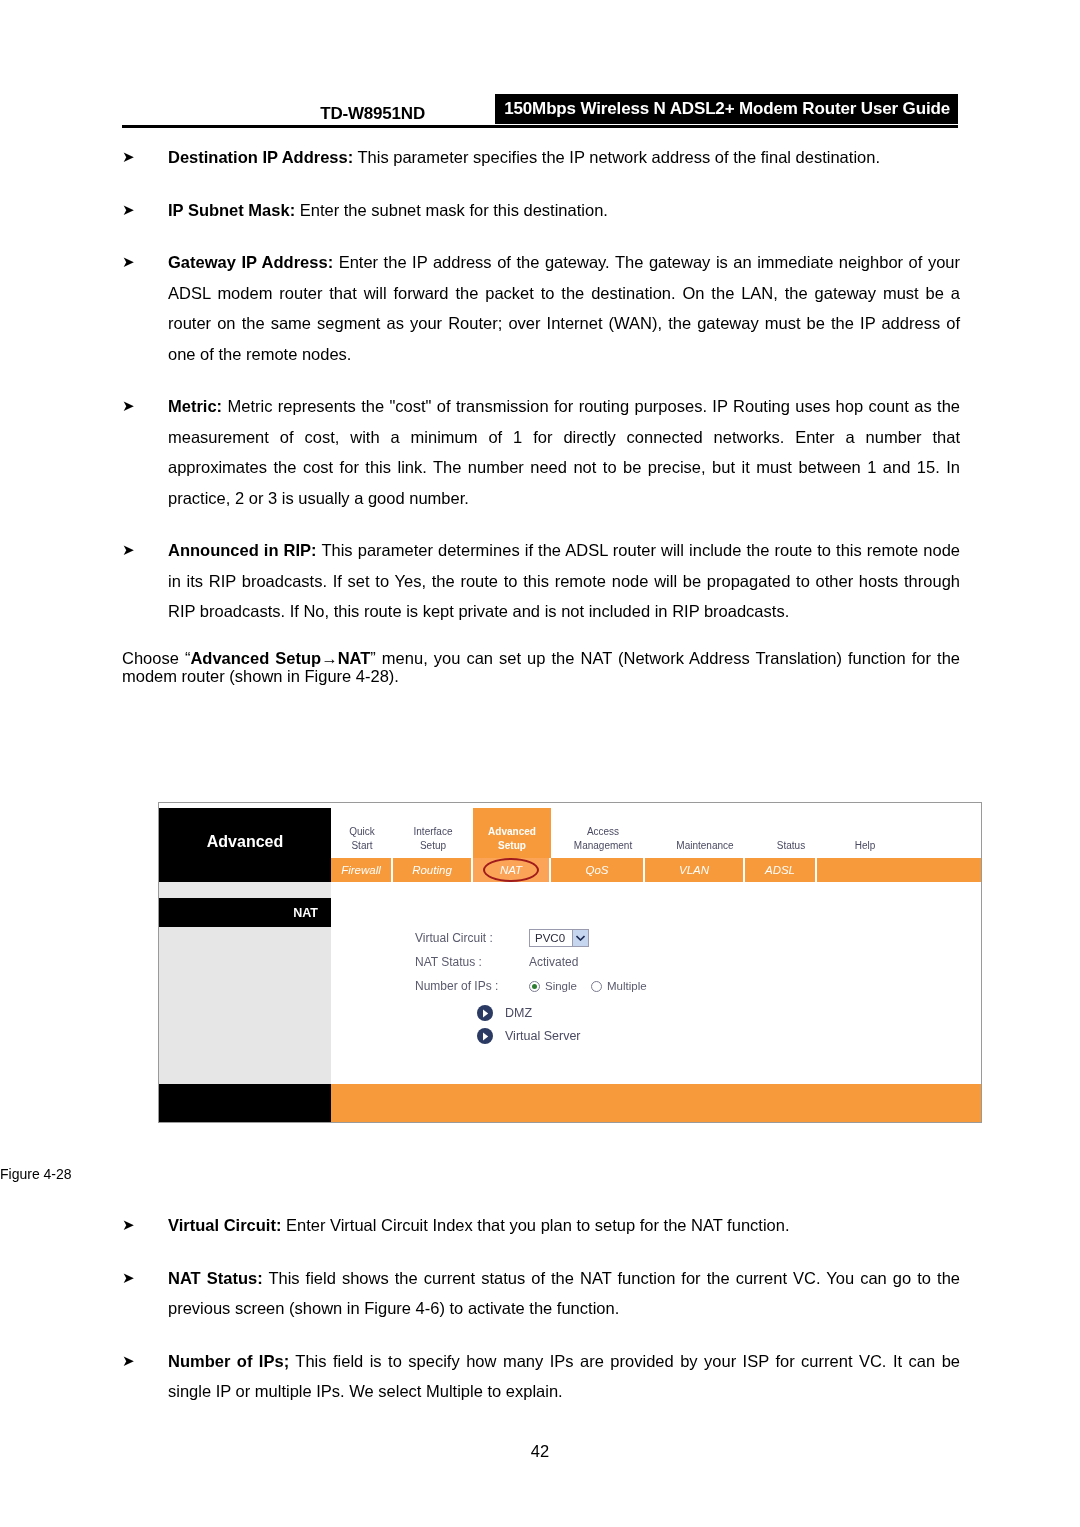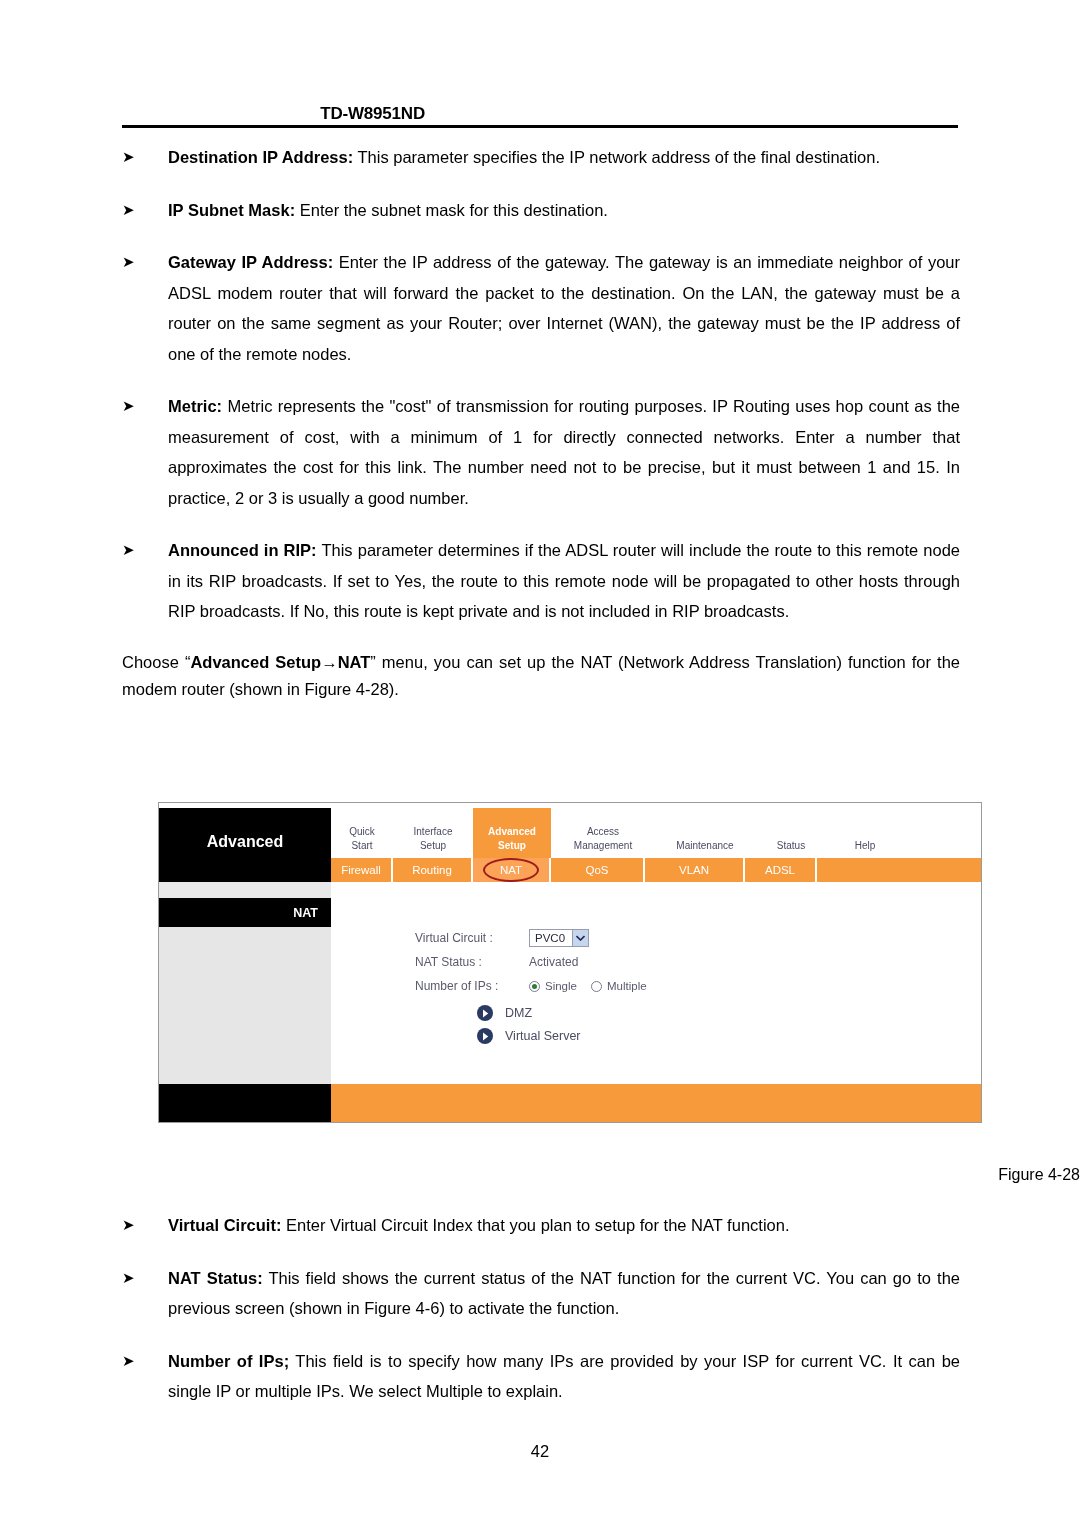--- a/index.html
+++ b/index.html
@@ -97,21 +97,21 @@
   .sec-head {
     font-size: 21px;
     font-weight: bold;
     margin: 30px 0 22px 0;
     letter-spacing: -0.2px;
   }
   .sec-head .num { margin-right: 13px; }
 
   .para {
     font-size: 16.5px;
-    line-height: 27px;
+    line-height: 18px;
     text-align: justify;
     margin-bottom: 8px;
   }
   .para b { font-weight: bold; }
 
   
   .figure-wrap {
     position: absolute;
     left: 130px;
     top: 788px;
@@ -200,20 +200,21 @@
   .subtab {
     font-size: 11.5px;
     color: #ffffff;
     display: flex;
     align-items: center;
     justify-content: center;
     border-right: 2px solid #ffffff;
     box-sizing: border-box;
     position: relative;
     flex: none;
+    font-style: italic;
   }
   .subtab.w1 { width: 62px; }
   .subtab.w2 { width: 80px; }
   .subtab.w3 { width: 78px; background: #fba357; }
   .subtab.w4 { width: 94px; }
   .subtab.w5 { width: 100px; }
   .subtab.w6 { width: 72px; }
   .subtab.rest { flex: 1; border-right: none; }
   .ellipse {
     position: absolute;
@@ -351,22 +352,22 @@
   
   .footer-row { display: flex; height: 38px; }
   .footer-left { width: 172px; background: #000000; flex: none; }
   .footer-right { flex: 1; background: #f79a3c; }
 
   .fig-caption {
     position: absolute;
     left: 0;
     top: 1152px;
     width: 1080px;
-    text-align: right;
-    font-size: 16px;
+    text-align: left;
+    font-size: 14px;
   }
 
   .content-lower {
     position: absolute;
     left: 122px;
     top: 1196px;
     width: 838px;
   }
 
   .page-num {
@@ -378,20 +379,21 @@
     font-size: 16.5px;
   }
 </style>
 </head>
 <body>
 
 <div class="page">
 
   <div class="header">
     <div class="header-model">TD-W8951ND</div>
+    <div class="header-black">150Mbps Wireless N ADSL2+ Modem Router User Guide</div>
     <div class="header-rule"></div>
   </div>
 
   <div class="content">
 
     <div class="bullet-item">
       <span class="arrow">➤</span>
       <b>Destination IP Address:</b><span> This parameter specifies the IP network address of the final destination.</span>
     </div>
 

